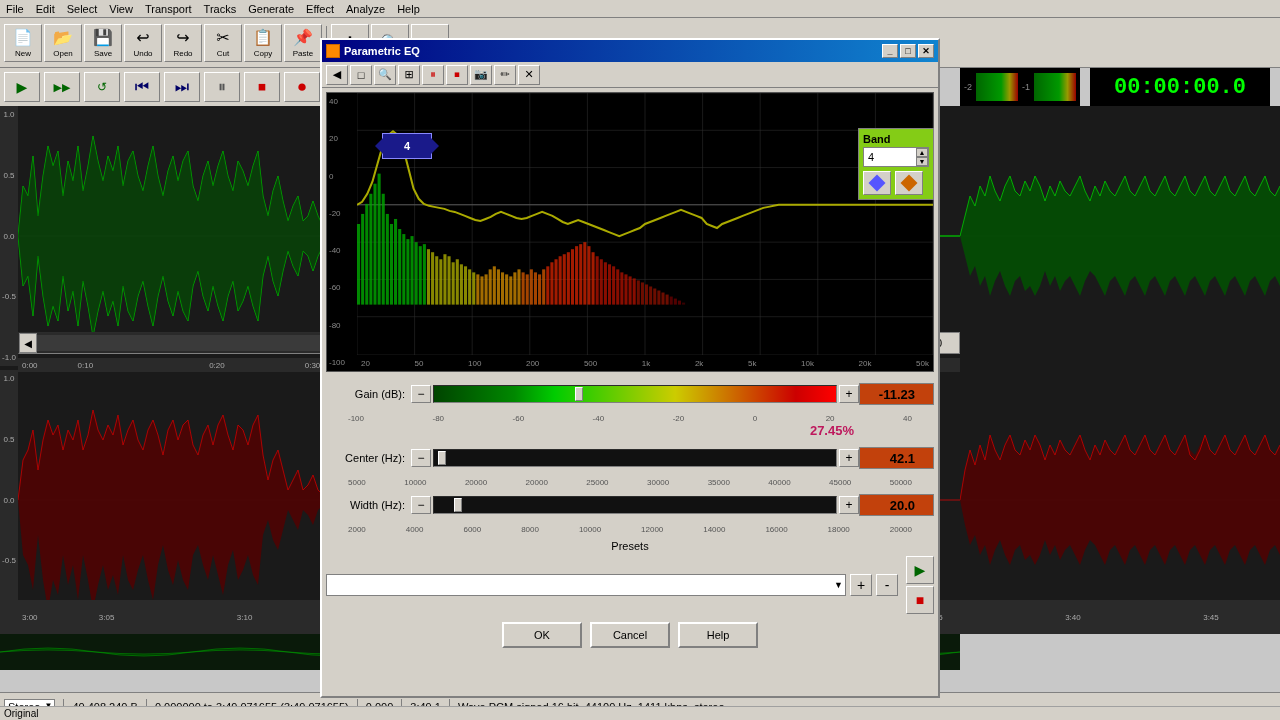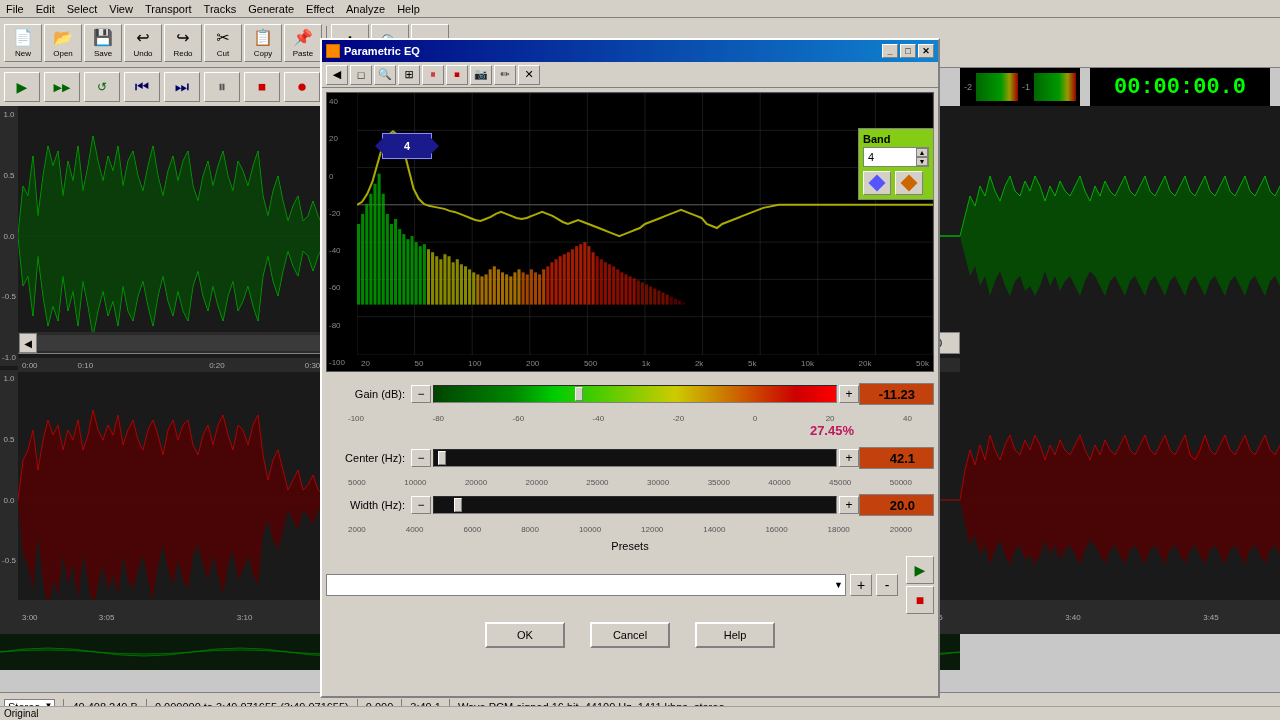--- a/index.html
+++ b/index.html
@@ -497,21 +497,21 @@
       justify-content: center;
       cursor: pointer;
       font-size: 14px;
       color: #cc0000;
     }
 
     
     .dialog-btns {
       display: flex;
       justify-content: center;
-      gap: 25px;
+      gap: 8px;
       margin: 8px 4px 4px;
     }
     .dialog-btn {
       width: 80px;
       height: 26px;
       background: #d4d0c8;
       border: 2px solid #808080;
       border-top-color: #fff;
       border-left-color: #fff;
       display: flex;

